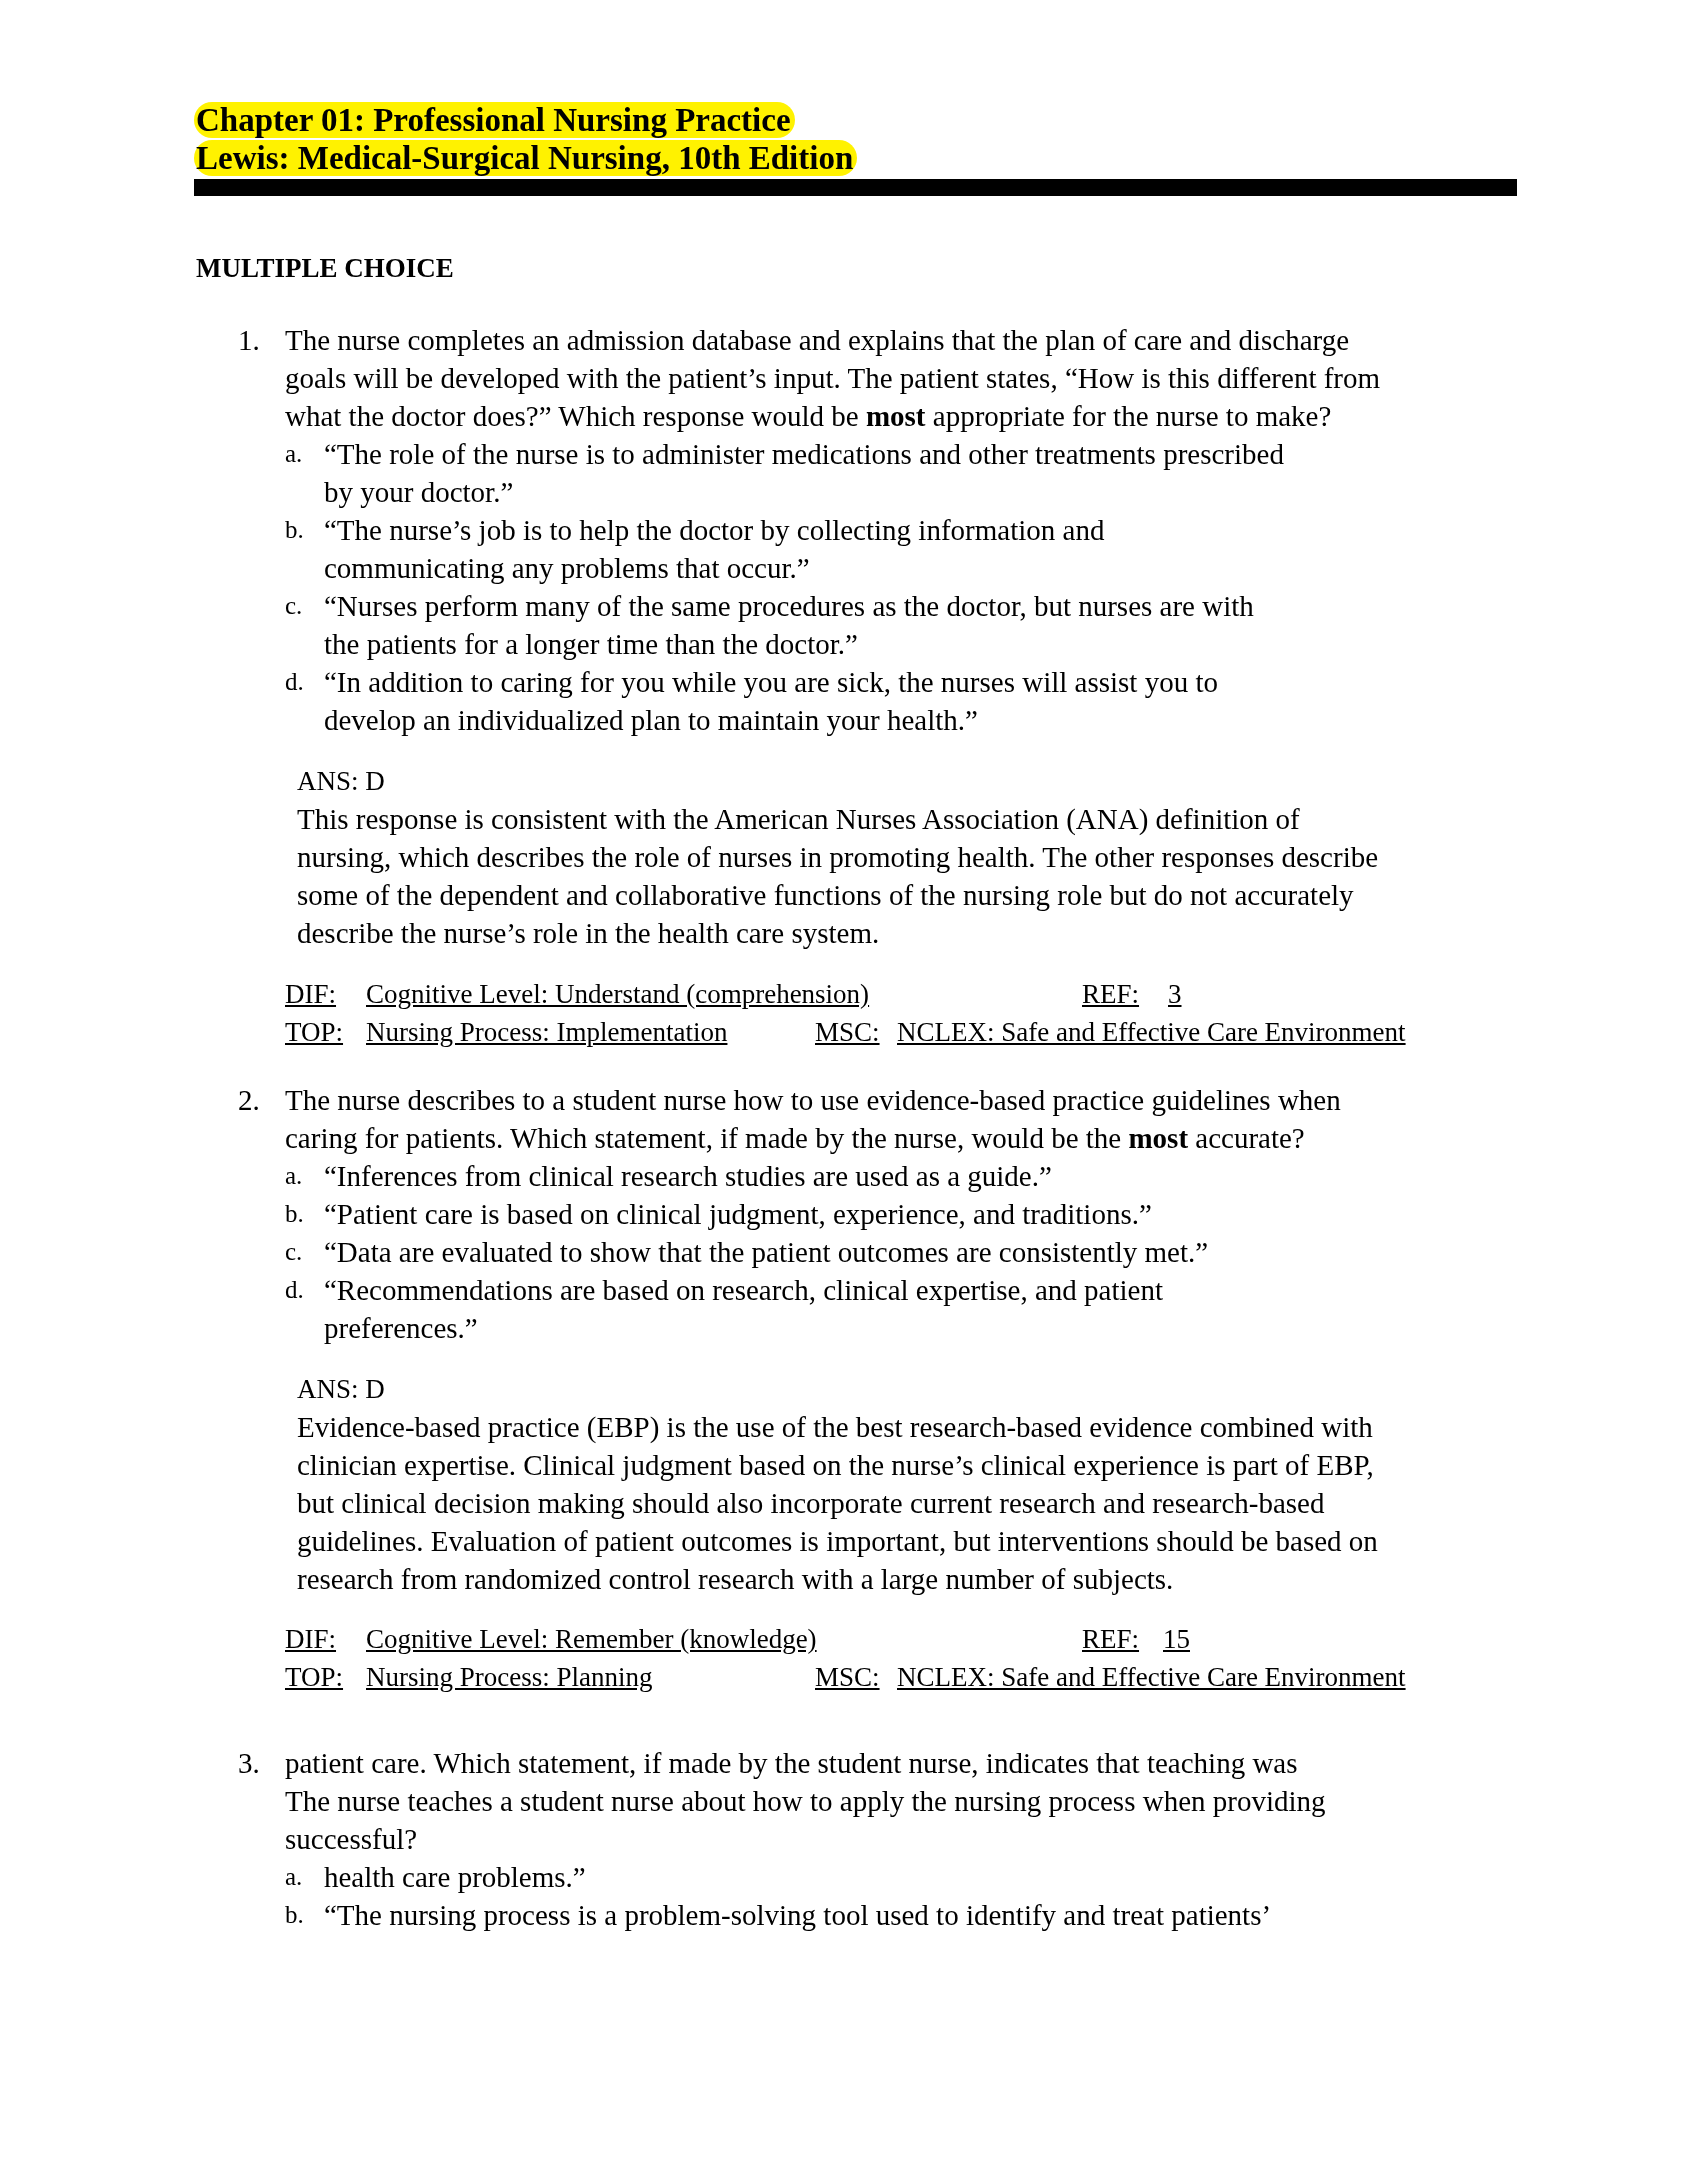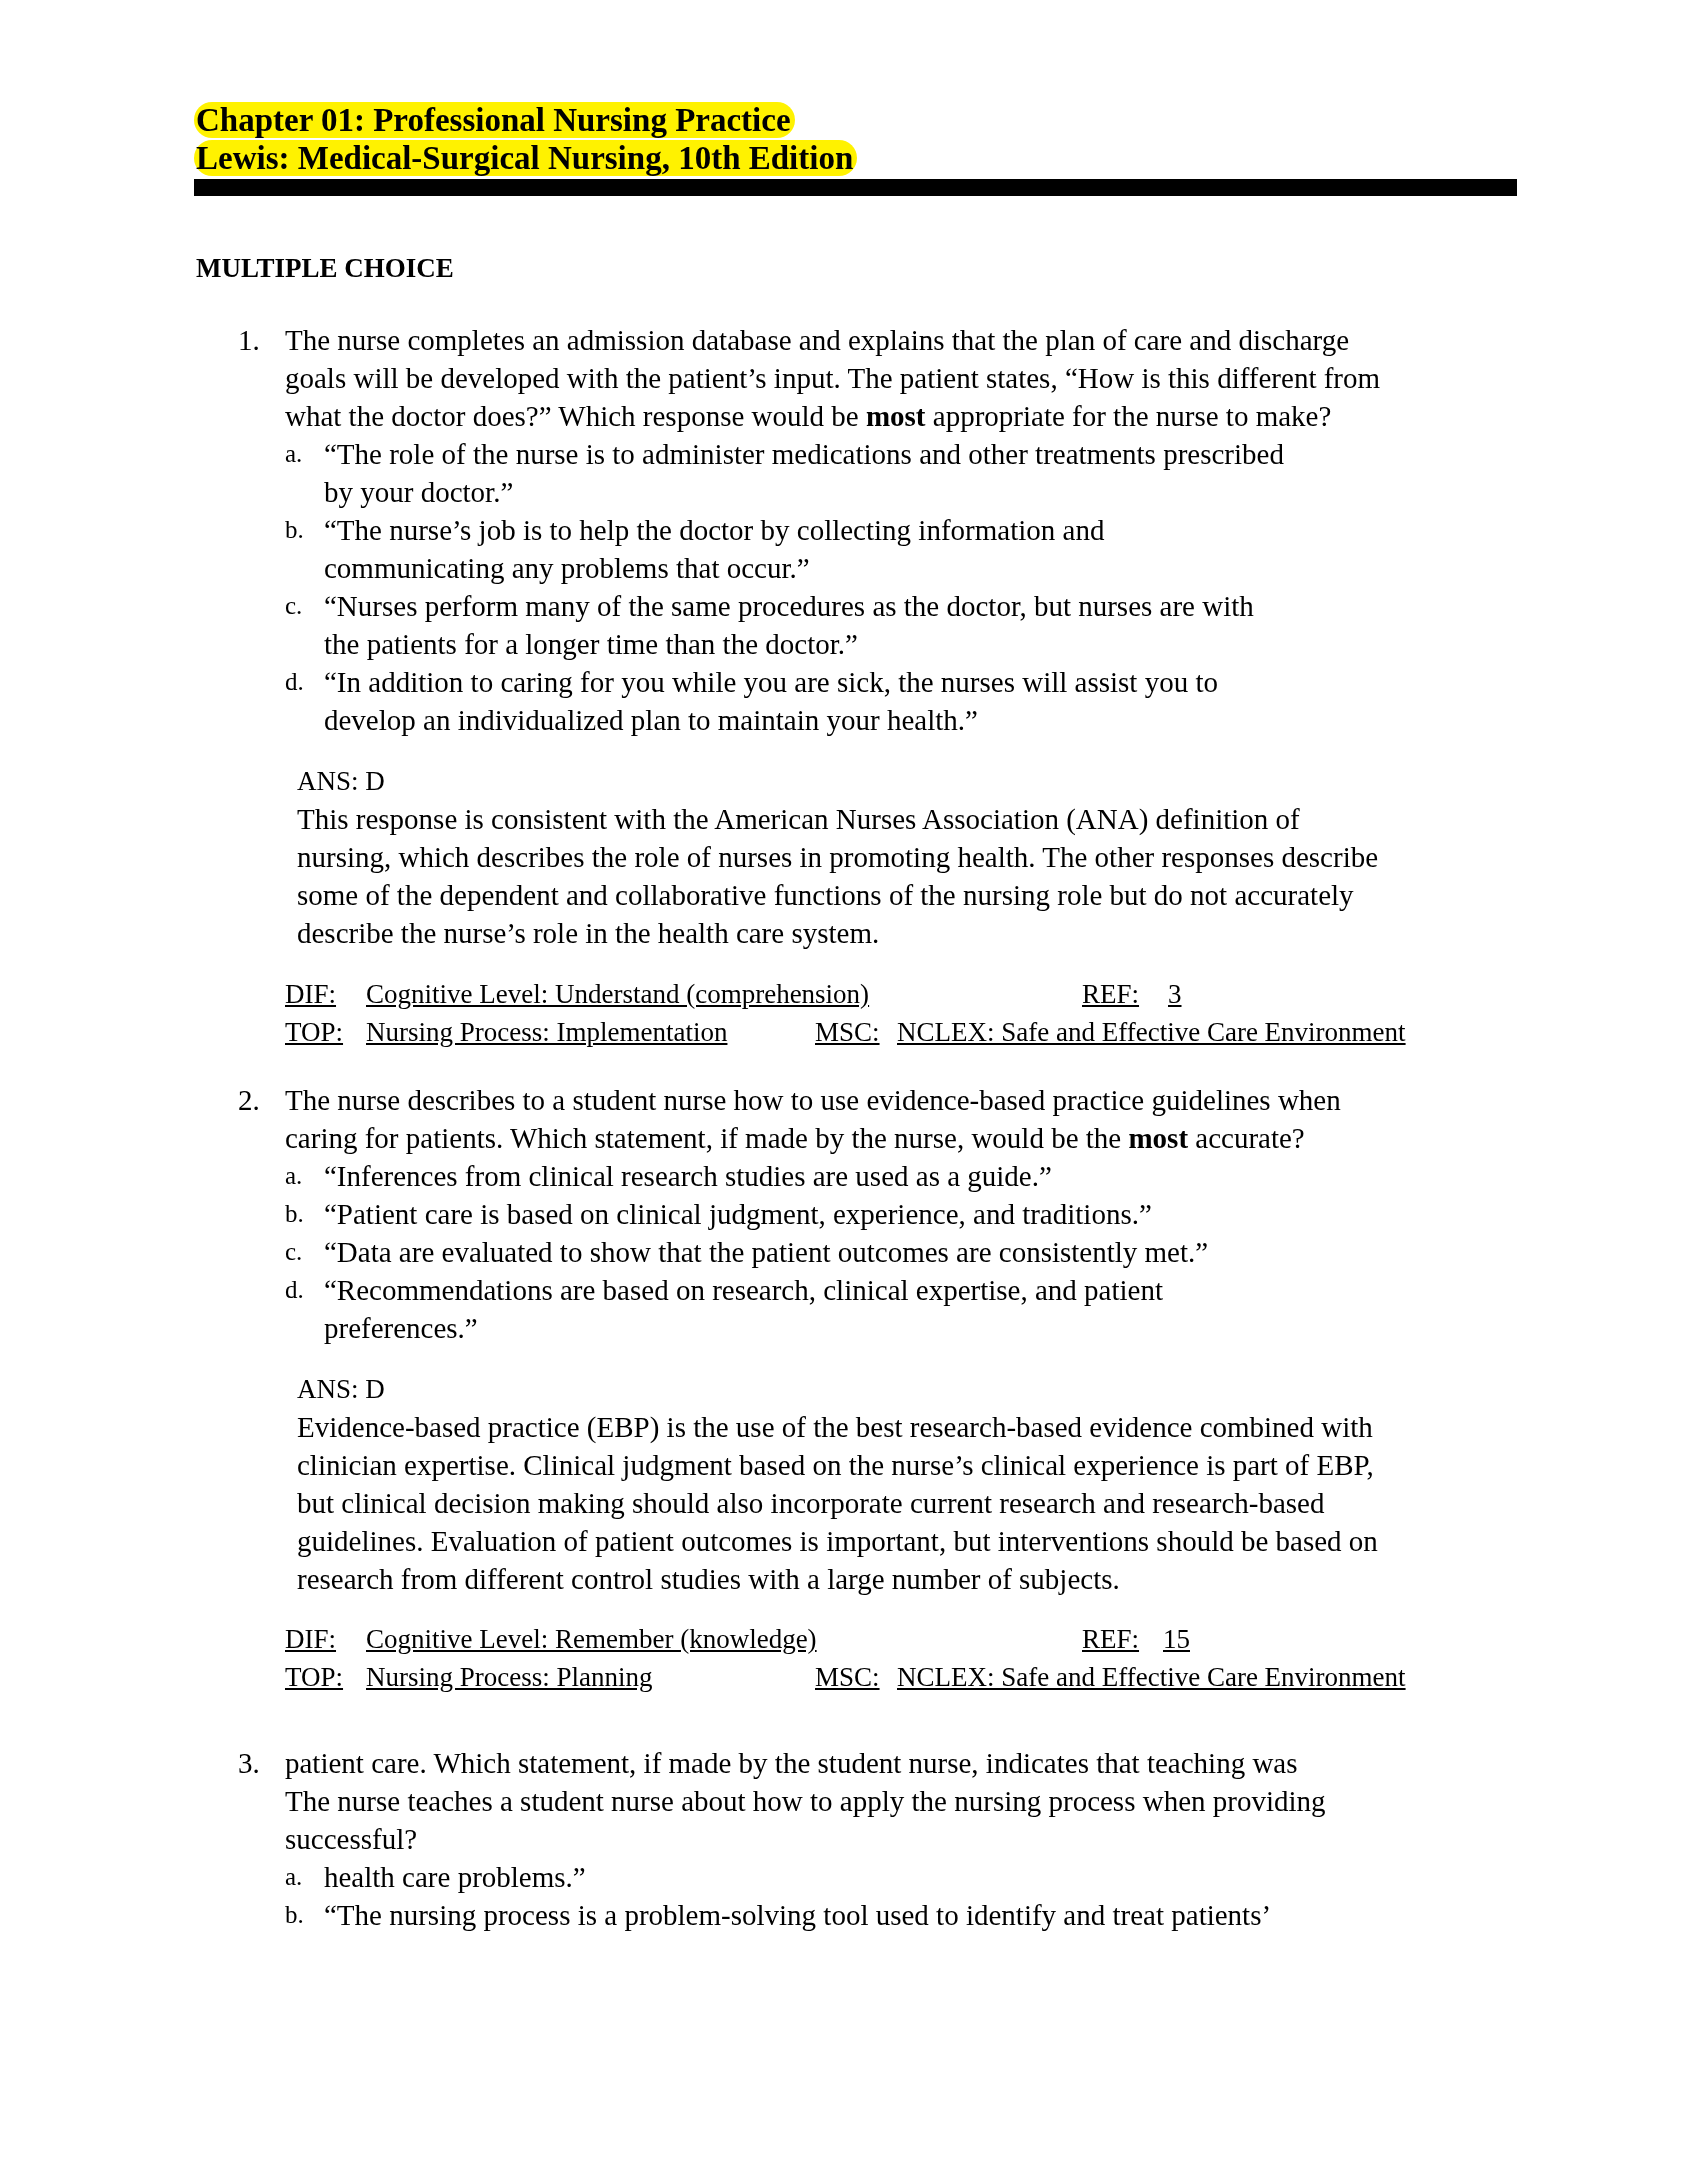--- a/index.html
+++ b/index.html
@@ -133,21 +133,21 @@
       </div>
     </div>
   </div>
 
   <div class="ans body" style="top:1370px;">
     <div style="font-size:27px;">ANS:  D</div>
     <div>Evidence-based practice (EBP) is the use of the best research-based evidence combined with</div>
     <div>clinician expertise. Clinical judgment based on the nurse’s clinical experience is part of EBP,</div>
     <div>but clinical decision making should also incorporate current research and research-based</div>
     <div>guidelines. Evaluation of patient outcomes is important, but interventions should be based on</div>
-    <div>research from different control studies with a large number of subjects.</div>
+    <div>research from randomized control research with a large number of subjects.</div>
   </div>
 
   <div class="meta" style="top:1620px;">
     <div class="meta-row">
       <span style="left:0">DIF:</span>
       <span style="left:81px">Cognitive Level: Remember (knowledge)</span>
       <span style="left:797px">REF:</span>
       <span style="left:878px">15</span>
     </div>
     <div class="meta-row">

